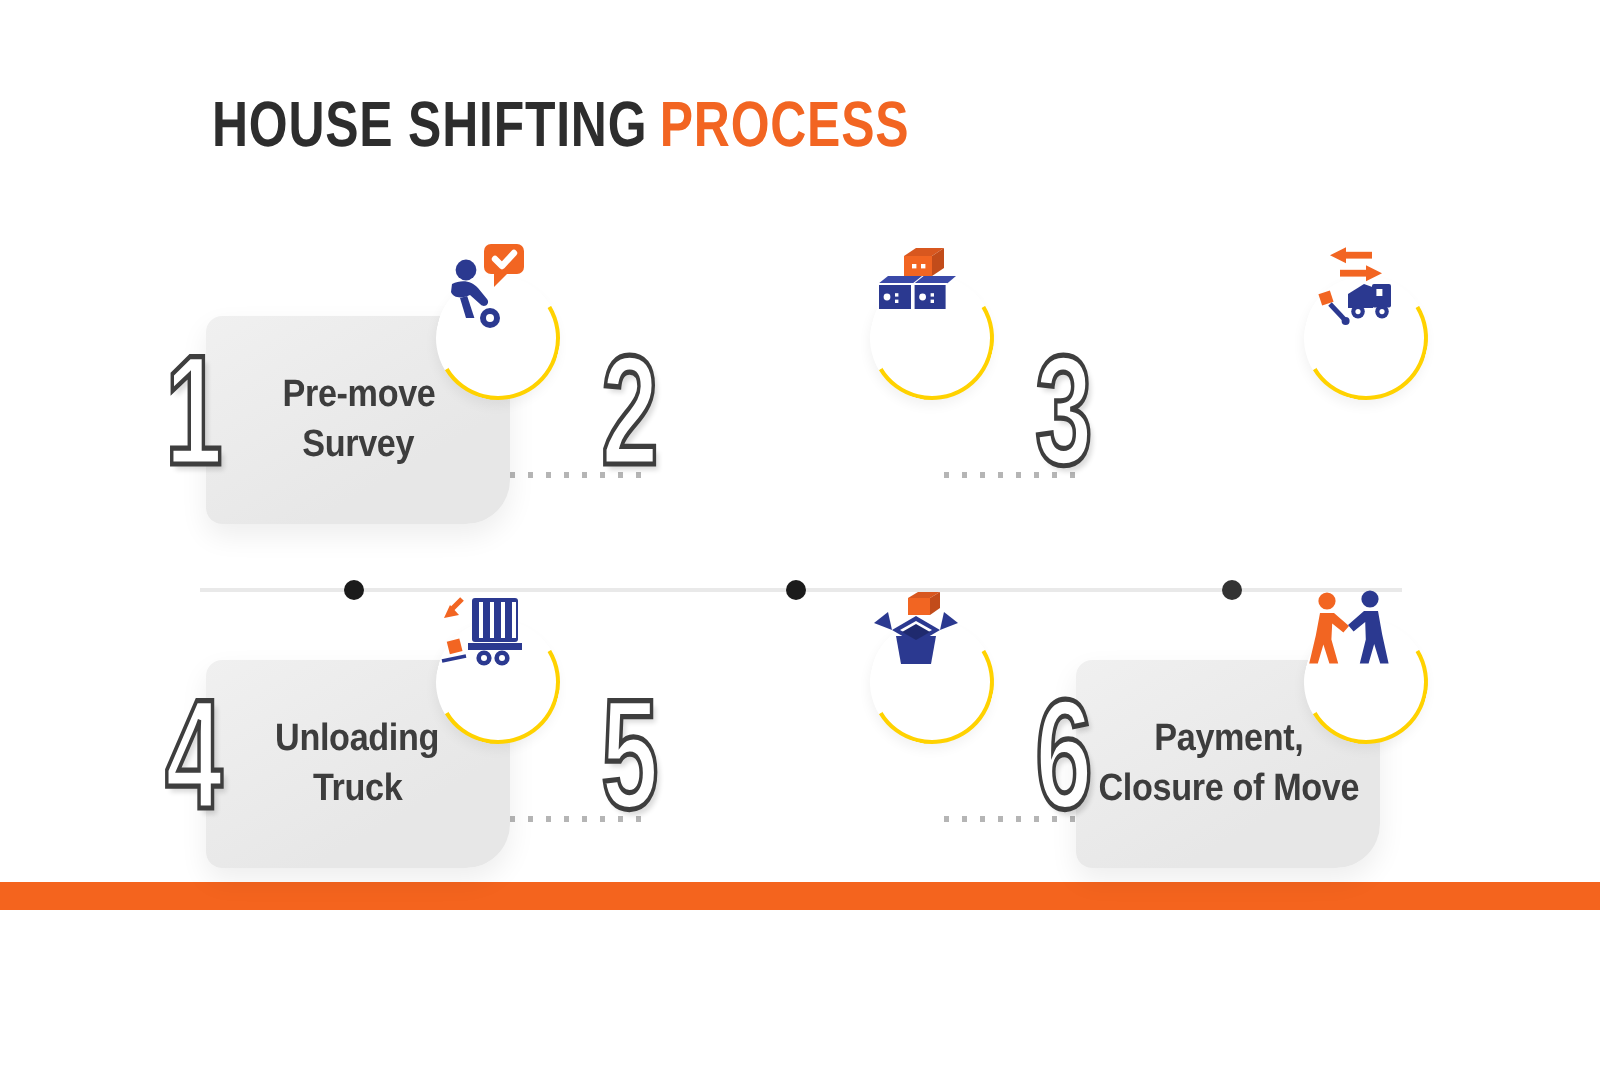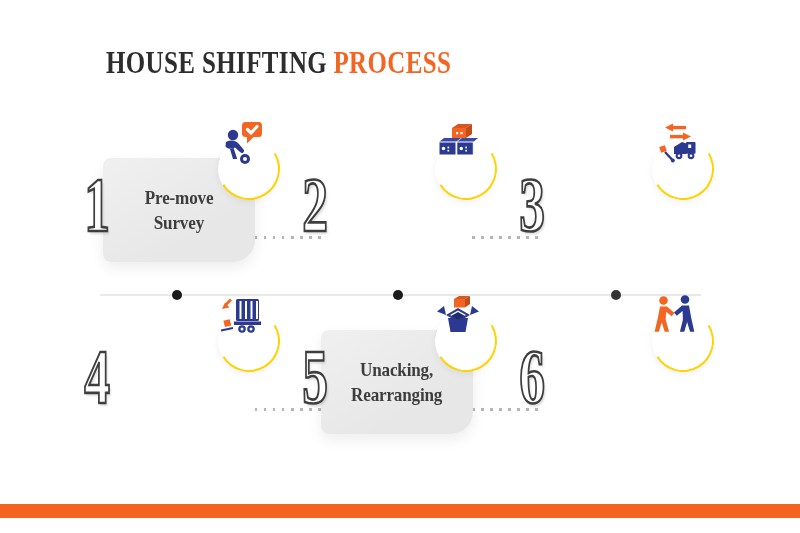--- a/index.html
+++ b/index.html
@@ -1,17 +1,17 @@
 <!DOCTYPE html>
 <html><head>
 <meta charset="utf-8">
 <style>
   html,body{margin:0;padding:0;background:#fff;}
-  .canvas{position:relative;width:800px;height:518px;background:#ffffff;overflow:hidden;
-          font-family:Liberation Serif, serif;}
+  .canvas{position:relative;width:800px;height:455px;background:#ffffff;overflow:hidden;
+          font-family:Liberation Sans, sans-serif;}
 
   
   .title{position:absolute;left:106px;top:44px;font-size:32px;font-weight:700;
          color:#2d2d2d;white-space:nowrap;letter-spacing:.5px;
          transform:scaleX(.78);transform-origin:left top;}
   .title .accent{color:#F26522;margin-left:8px;}
 
   
   .card{position:absolute;width:152px;height:104px;
         background:linear-gradient(150deg,#f0f0f0 0%,#e7e7e7 70%);
@@ -121,60 +121,64 @@
         <circle cx="40" cy="34.8" r="3.4"></circle>
     </g>
     <circle cx="28" cy="34.8" r="1.3" fill="#fff"></circle>
       <circle cx="40" cy="34.8" r="1.3" fill="#fff"></circle>
     <rect x="37.2" y="23.5" width="3" height="3.5" fill="#fff"></rect>
     <path d="M14 31 l7 7.5" stroke="#2B3990" stroke-width="2.4" fill="none"></path>
     <circle cx="21.8" cy="39.5" r="2" fill="#2B3990"></circle>
   </svg>
 
   <div class="num" style="left:62px;top:338px">4</div>
+  <div class="card" style="left:103px;top:330px">
+    <div class="lbl">Unloading</div>
+    <div class="lbl">Truck</div>
+  </div>
   <div class="icon-circle" style="left:218px;top:310px"></div>
   <svg class="icon-svg" style="left:217px;top:293px" viewBox="0 0 48 48">
     <g fill="#2B3990">
       <rect x="19" y="6" width="23" height="22" rx="1.5"></rect>
       <rect x="17" y="28.5" width="27" height="3.5"></rect>
       <circle cx="25" cy="36" r="3.8"></circle>
         <circle cx="34" cy="36" r="3.8"></circle>
     </g>
     <circle cx="25" cy="36" r="1.5" fill="#fff"></circle>
       <circle cx="34" cy="36" r="1.5" fill="#fff"></circle>
     <g stroke="#fff" stroke-width="2">
         <path d="M23.5 8 v18 M29 8 v18 M34.5 8 v18 M40 8 v18"></path>
       </g>
     <path d="M14 6.5 L9 11.5" stroke="#F26522" stroke-width="2.6" fill="none"></path>
     <polygon points="5,16 12.5,14.5 8,9.5" fill="#F26522"></polygon>
     <rect x="7" y="27" width="6.5" height="6.5" fill="#F26522" transform="rotate(-14 10 30)"></rect>
     <path d="M4 37.5 l12-2.5" stroke="#2B3990" stroke-width="1.8" fill="none"></path>
   </svg>
 
   <div class="num" style="left:280px;top:338px">5</div>
-  <div class="card" style="left:321px;top:330px">
-    <div class="lbl">Unacking,</div>
-    <div class="lbl">Rearranging</div>
-  </div>
   <div class="icon-circle" style="left:435px;top:310px"></div>
   <svg class="icon-svg" style="left:434px;top:293px" viewBox="0 0 48 48">
     <g fill="#2B3990">
       <polygon points="12,22 24,15 36,22 24,29"></polygon>
       <polygon points="12,22 3,18.5 10,13"></polygon>
       <polygon points="36,22 45,18.5 38,13"></polygon>
       <polygon points="14,25 34,25 31.5,39 16.5,39"></polygon>
     </g>
     <polygon points="16,22 24,17.5 32,22 24,26.5" fill="#fff"></polygon>
     <polygon points="17,23 24,19 31,23 24,27" fill="#1f2a6e"></polygon>
     <polygon points="20,6 25,3 36,3 31,6" fill="#d8571f"></polygon>
     <polygon points="31,6 36,3 36,11 31,14.5" fill="#c24c1a"></polygon>
     <rect x="20" y="6" width="11" height="8.5" fill="#F26522"></rect>
   </svg>
 
   <div class="num" style="left:497px;top:338px">6</div>
+  <div class="card" style="left:538px;top:330px">
+    <div class="lbl">Payment,</div>
+    <div class="lbl">Closure of Move</div>
+  </div>
   <div class="icon-circle" style="left:652px;top:310px"></div>
   <svg class="icon-svg" style="left:651px;top:293px" viewBox="0 0 48 48">
     <g fill="#F26522">
       <circle cx="12.5" cy="7.5" r="4.3"></circle>
       <path d="M9 13.5 h7 l7.5 6.5 -2.8 3.2 -5.6-4.4 -0.4 8 3.4 12 h-4.4 l-3-9.5 -2.8 9.5 h-4.3 l3.3-14 z"></path>
     </g>
     <g fill="#2B3990">
       <circle cx="34" cy="6.5" r="4.3"></circle>
       <path d="M38 12.5 h-7 l-8 7 2.8 3.2 5.8-4.7 0.3 8.7 -3 12 h4.4 l2.8-9.7 3 9.7 h4.2 l-3.2-14.5 z"></path>
     </g>

